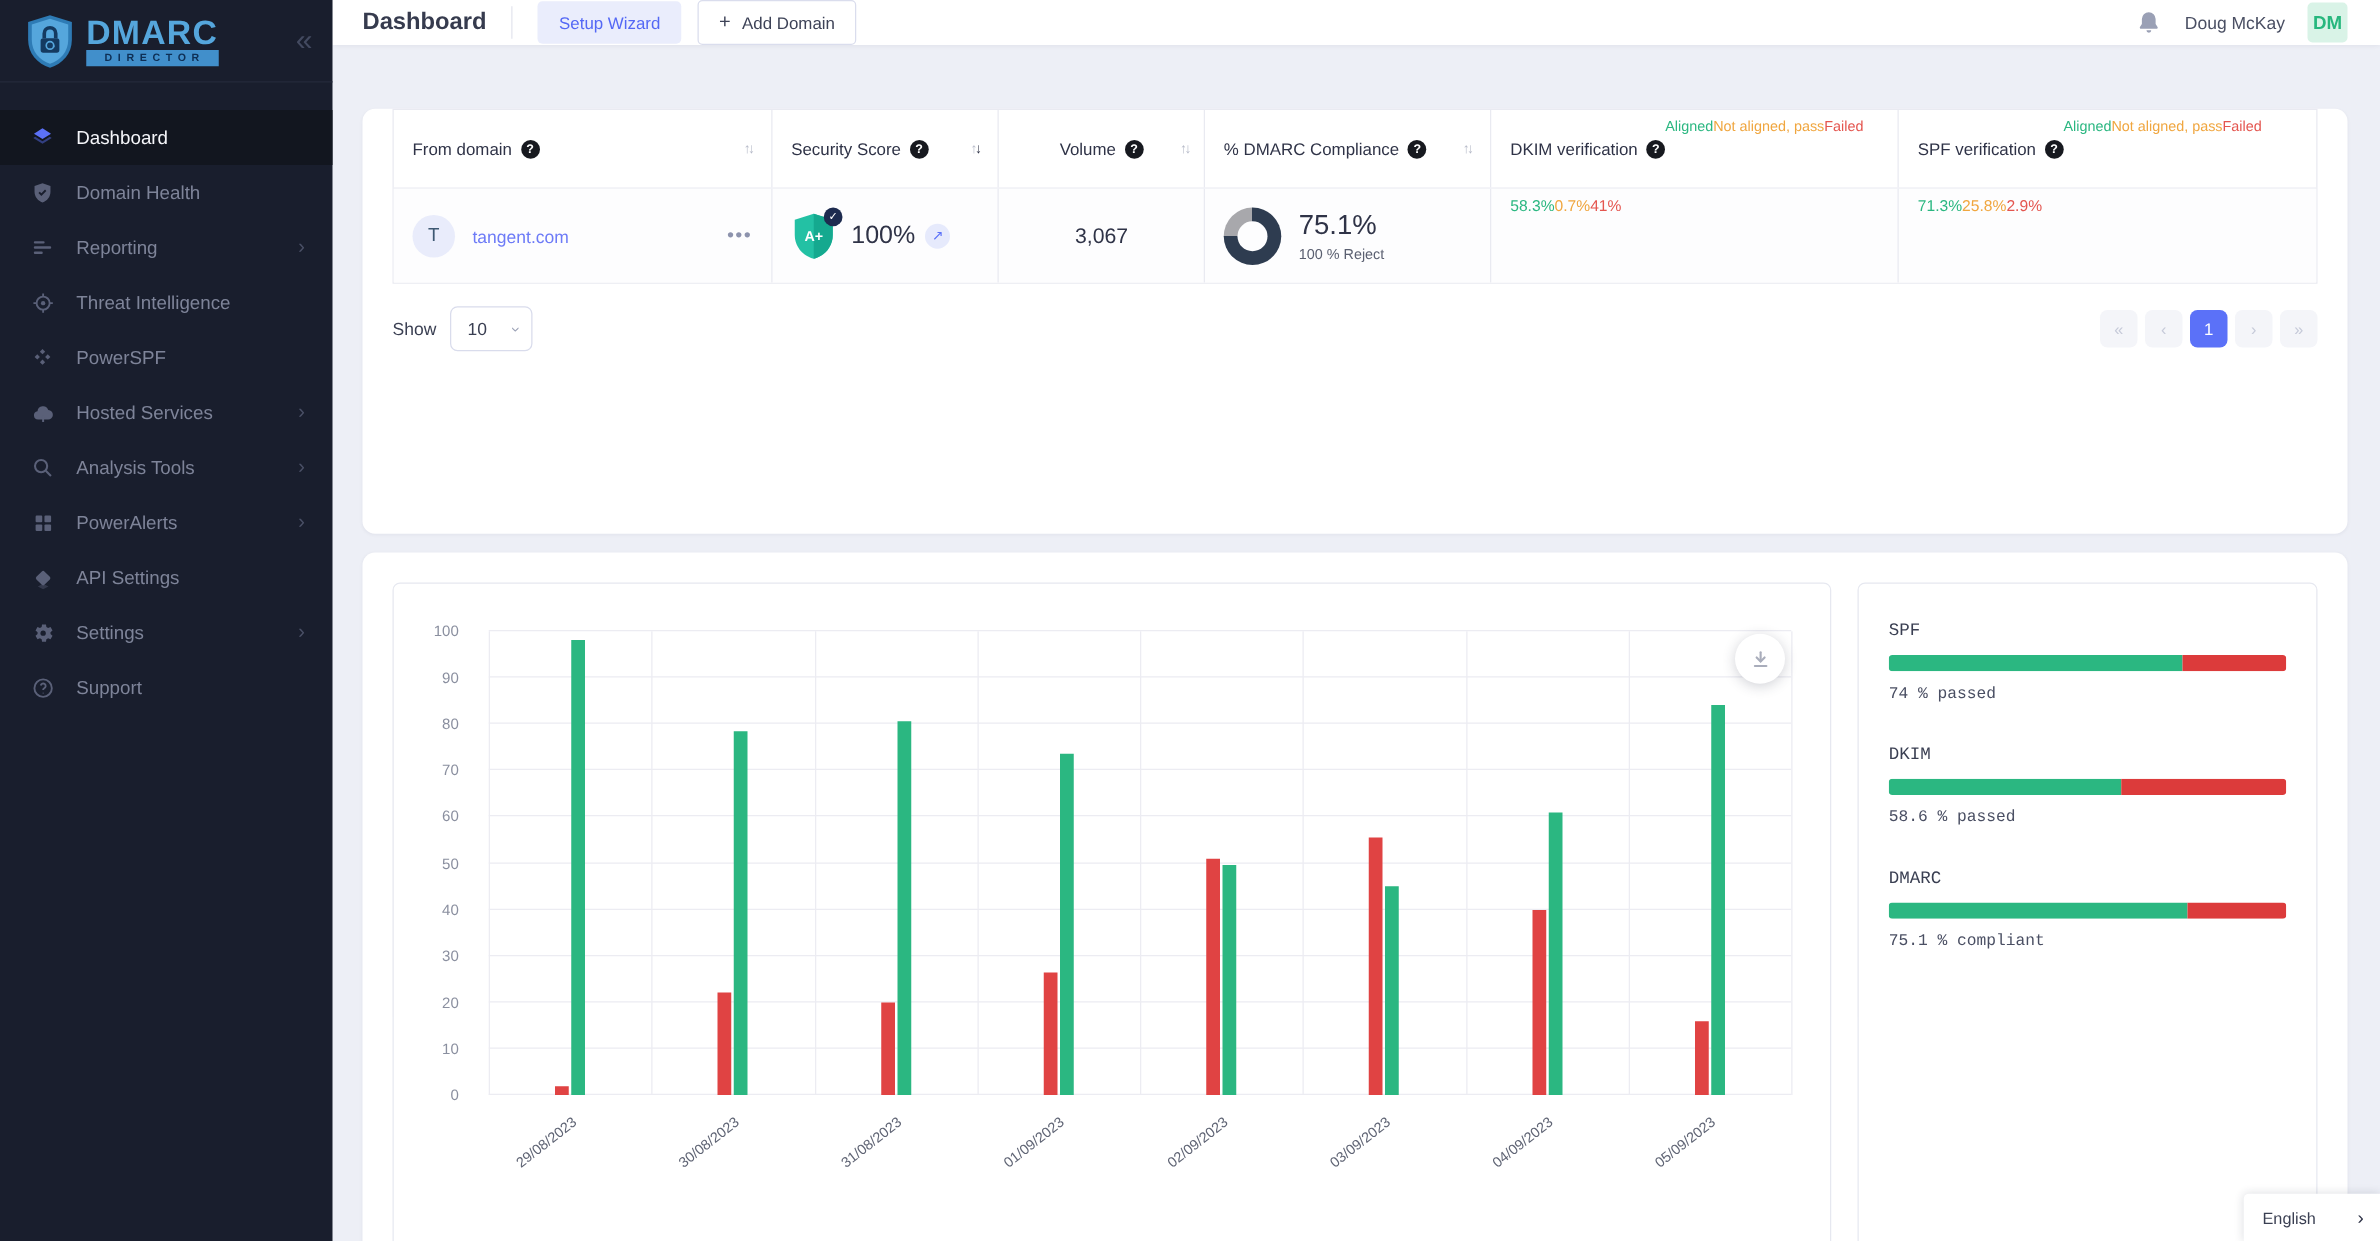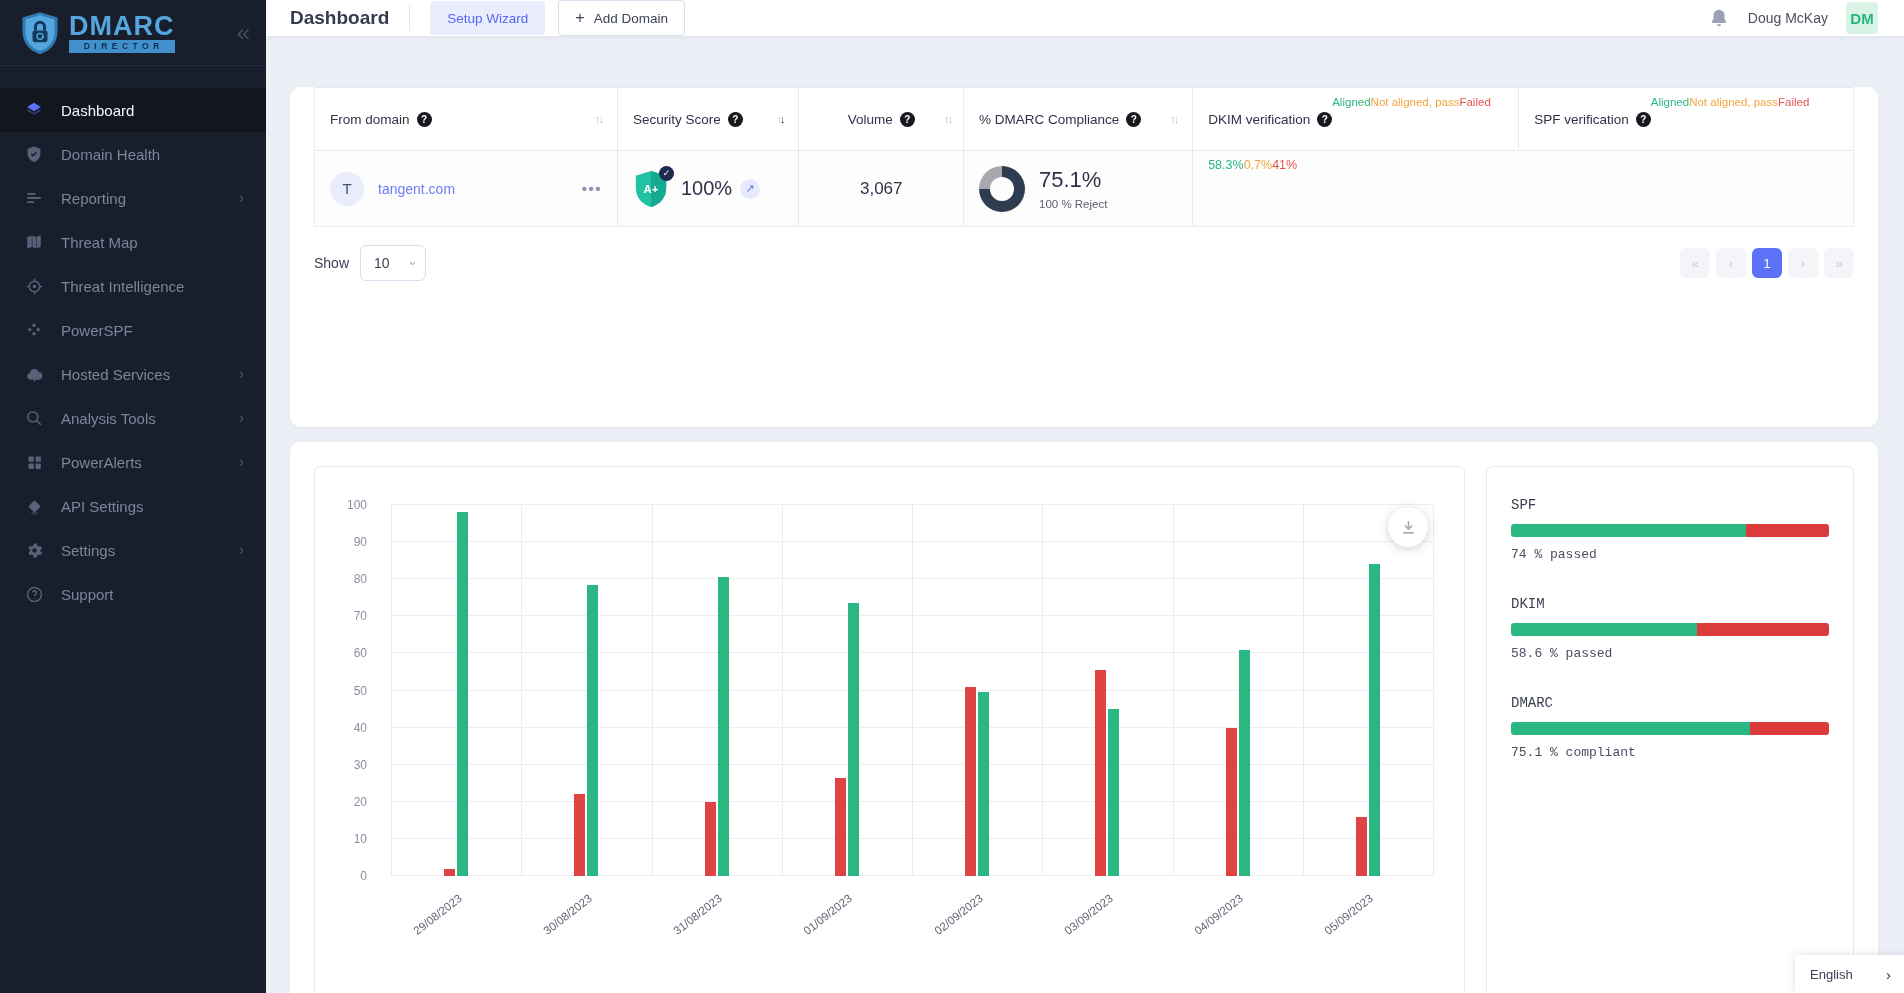--- a/index.html
+++ b/index.html
@@ -159,28 +159,20 @@
           <span class="nav-icon">
             <svg width="18" height="18" viewBox="0 0 24 24" stroke="currentColor" stroke-width="2.6" stroke-linecap="round" fill="none">
               <path d="M4 6.5h9M4 12h16M4 17.5h7"></path>
             </svg>
           </span>
           <span class="nav-label">Reporting</span>
           <span class="nav-chevron">›</span>
         </div>
         <div class="nav-item">
           <span class="nav-icon">
-            <svg width="18" height="18" viewBox="0 0 24 24">
-              <path fill="currentColor" d="M3 5.5l6-2.3v15.3l-6 2.3zM9.8 3.2l4.8 2v15.3l-4.8-2zM15.4 5.2l5.6-2.2v15.3l-5.6 2.2z"></path>
-            </svg>
-          </span>
-          <span class="nav-label">Threat Map</span>
-        </div>
-        <div class="nav-item">
-          <span class="nav-icon">
             <svg width="19" height="19" viewBox="0 0 24 24" fill="none" stroke="currentColor" stroke-width="1.9">
               <circle cx="12" cy="12" r="6.6"></circle>
               <circle cx="12" cy="12" r="2.2" fill="currentColor" stroke="none"></circle>
               <path d="M12 2.2v3M12 18.8v3M2.2 12h3M18.8 12h3"></path>
             </svg>
           </span>
           <span class="nav-label">Threat Intelligence</span>
         </div>
         <div class="nav-item">
           <span class="nav-icon">
@@ -365,20 +357,32 @@
             <div class="cell c5 vcell">
               <div class="stackbar">
                   <span style="width: 58.3%; background: rgb(43, 183, 129);"></span>
                   <span style="width: 0.7%; background: rgb(243, 169, 62);"></span>
                   <span style="width: 41%; background: rgb(220, 59, 59);"></span>
                 </div>
               <div class="seglabels">
                 <span class="sub-green">58.3%</span>
                 <span class="sub-orange">0.7%</span>
                 <span class="sub-red">41%</span>
+              </div>
+            </div>
+            <div class="cell c6 vcell">
+              <div class="stackbar">
+                  <span style="width: 71.3%; background: rgb(43, 183, 129);"></span>
+                  <span style="width: 25.8%; background: rgb(243, 169, 62);"></span>
+                  <span style="width: 2.9%; background: rgb(220, 59, 59);"></span>
+                </div>
+              <div class="seglabels">
+                <span class="sub-green">71.3%</span>
+                <span class="sub-orange">25.8%</span>
+                <span class="sub-red">2.9%</span>
               </div>
             </div>
           </div>
         </div>
 
         <div class="table-footer">
           <span class="show-label">Show</span>
           <span class="show-select">
             <span>10</span>
             <span class="show-caret">›</span>

